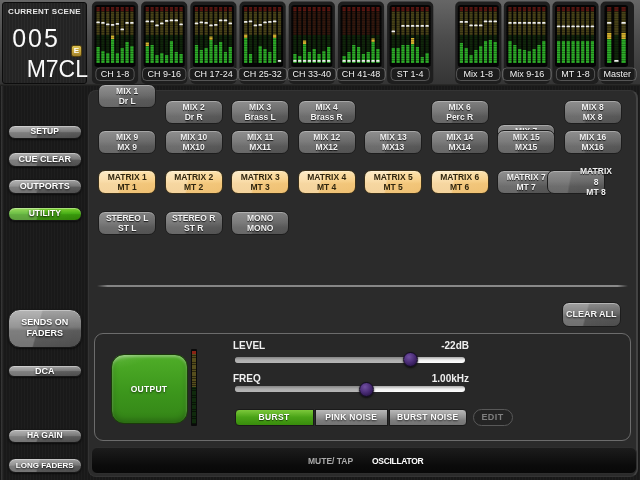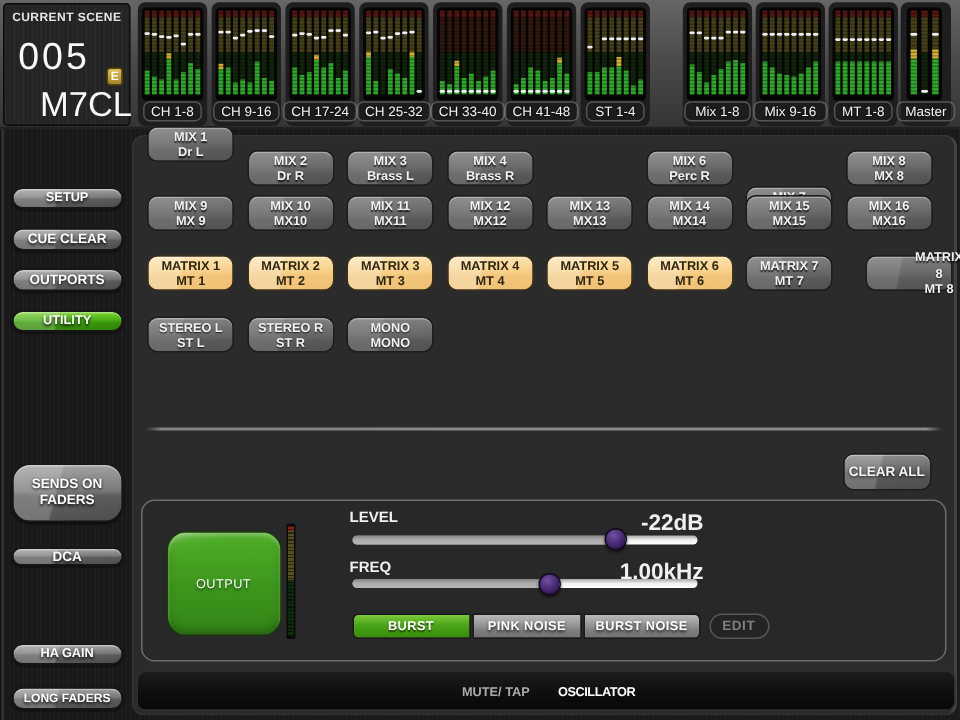--- a/index.html
+++ b/index.html
@@ -79,32 +79,32 @@
 #osc { position:absolute; left:93.5px; top:332.5px; width:537px; height:108px;
   border:1px solid #6c6c6c; border-radius:9px; background:rgba(0,0,0,0.06); }
 
 #output { position:absolute; left:110.5px; top:353.5px; width:77px; height:70px;
   border-radius:13px;
   background:
     radial-gradient(120% 75% at -8% -25%, rgba(255,255,255,0.22) 35%, rgba(255,255,255,0.04) 50%, rgba(255,255,255,0) 62%),
     linear-gradient(180deg,#4fae28,#3c961c 55%,#348517);
   border:1px solid #1a3a0a;
   box-shadow:inset 0 2px 3px rgba(255,255,255,0.35), inset 0 -3px 6px rgba(0,0,0,0.25);
-  color:#fff; font-weight:400; font-size:8.5px; text-align:center;
+  color:#fff; font-weight:700; font-size:8.5px; text-align:center;
   display:flex; align-items:center; justify-content:center;
   text-shadow:0 1px 2px rgba(0,0,0,0.6); letter-spacing:0.3px; }
 #minimeterbg { position:absolute; left:190.5px; top:349px; width:6.5px; height:77px;
   background:#0a0a0a; border-radius:1px; }
 #minimeter { position:absolute; left:192px; top:351px; width:4px; height:73px;
   background:
     repeating-linear-gradient(180deg, rgba(0,0,0,0) 0 1.6px, rgba(0,0,0,0.5) 1.6px 2.35px),
     linear-gradient(180deg,#8a2315 0 3px,#564e1d 3px 36px,#0f2a0c 36px 100%); }
 
 .osclabel { position:absolute; color:#f0f0f0; font-weight:700; font-size:10px; letter-spacing:0px; }
-.oscval { position:absolute; color:#f0f0f0; font-weight:700; font-size:15px; text-align:right; width:70px; }
+.oscval { position:absolute; color:#f0f0f0; font-weight:700; font-size:10px; text-align:right; width:70px; }
 
 .track { position:absolute; left:234.5px; width:230px; height:6px; border-radius:3px;
   background:linear-gradient(180deg,#a8a8a8,#f0f0f0 50%,#ffffff); overflow:hidden; }
 .track .fill { position:absolute; left:0; top:0; height:6px; background:rgba(80,80,80,0.42); }
 .knob { position:absolute; width:15px; height:15px; border-radius:50%;
   background:radial-gradient(circle at 38% 30%, #7150a2, #472a72 50%, #1f0f3a 95%);
   border:1px solid #120b20; box-shadow:0 1px 2px rgba(0,0,0,0.7); }
 
 .seg { position:absolute; top:408.5px; height:17.5px; border:1px solid #1a1a1a;
   font-weight:700; font-size:8.5px; text-align:center;
@@ -712,21 +712,21 @@
     </div>
     <div class="gbtn act" style="left:364.2px;top:170.2px;">
       <span>MATRIX 5<br>MT 5</span>
     </div>
     <div class="gbtn act" style="left:430.7px;top:170.2px;">
       <span>MATRIX 6<br>MT 6</span>
     </div>
     <div class="gbtn" style="left:497.2px;top:170.2px;">
       <span>MATRIX 7<br>MT 7</span>
     </div>
-    <div class="gbtn" style="left:577px;top:170.2px;padding-left:40px;">
+    <div class="gbtn" style="left:547px;top:170.2px;padding-left:40px;">
       <span>MATRIX 8<br>MT 8</span>
     </div>
     <div class="gbtn" style="left:98.2px;top:211.0px;">
       <span>STEREO L<br>ST L</span>
     </div>
     <div class="gbtn" style="left:164.7px;top:211.0px;">
       <span>STEREO R<br>ST R</span>
     </div>
     <div class="gbtn" style="left:231.2px;top:211.0px;">
       <span>MONO<br>MONO</span>

